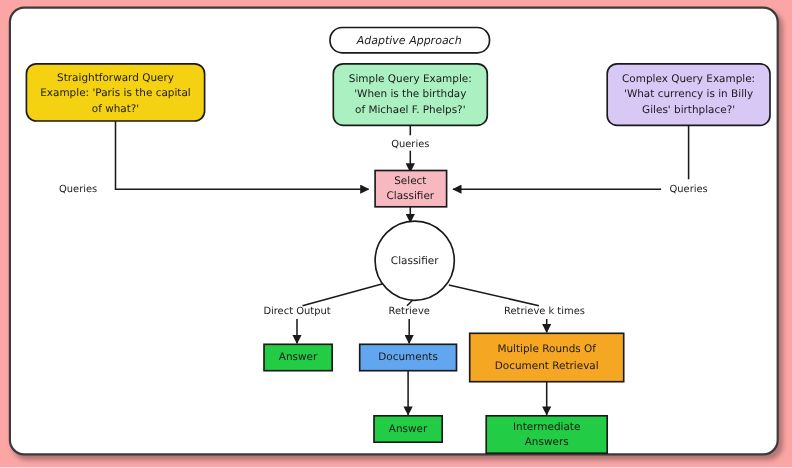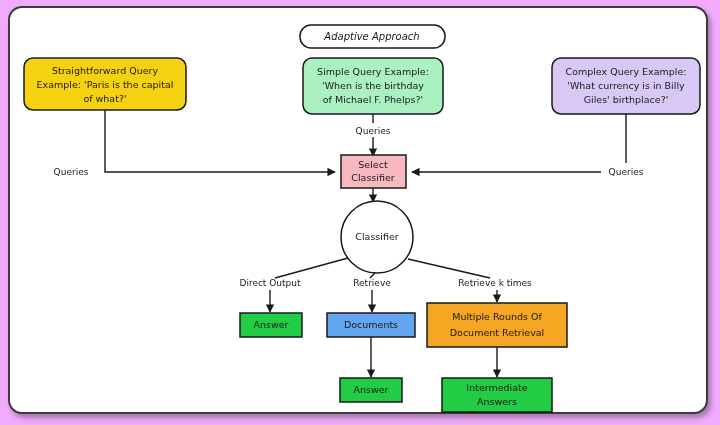--- a/index.html
+++ b/index.html
@@ -4,21 +4,21 @@
 <style>
   html, body {
     margin: 0;
     padding: 0;
     background: #ffffff;
   }
   #canvas {
     position: relative;
     width: 720px;
     height: 425px;
-    background: #f0abfc;
+    background: #fca5a5;
     font-family: "DejaVu Sans", sans-serif;
     overflow: hidden;
   }
   #frame {
     position: absolute;
     left: 8px;
     top: 6px;
     width: 700px;
     height: 408px;
     border: 2px solid #3b3b3b;

